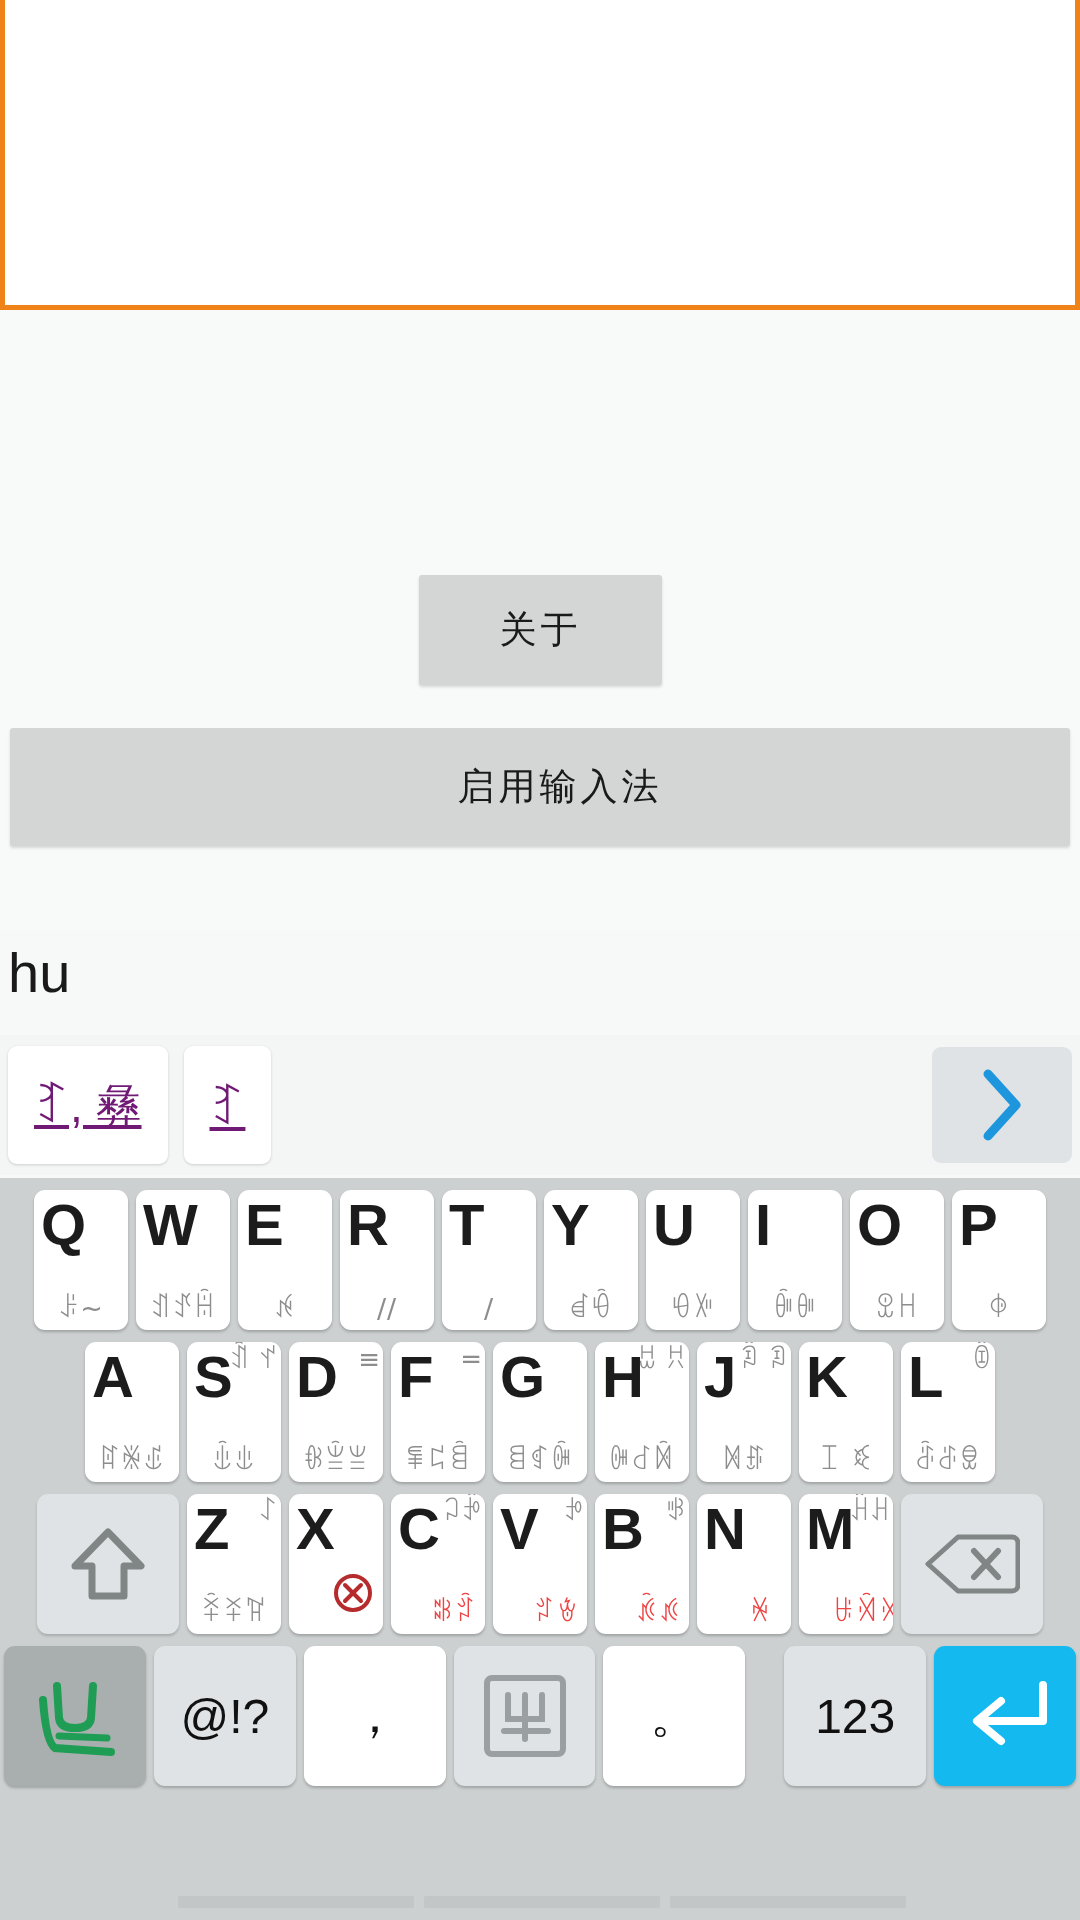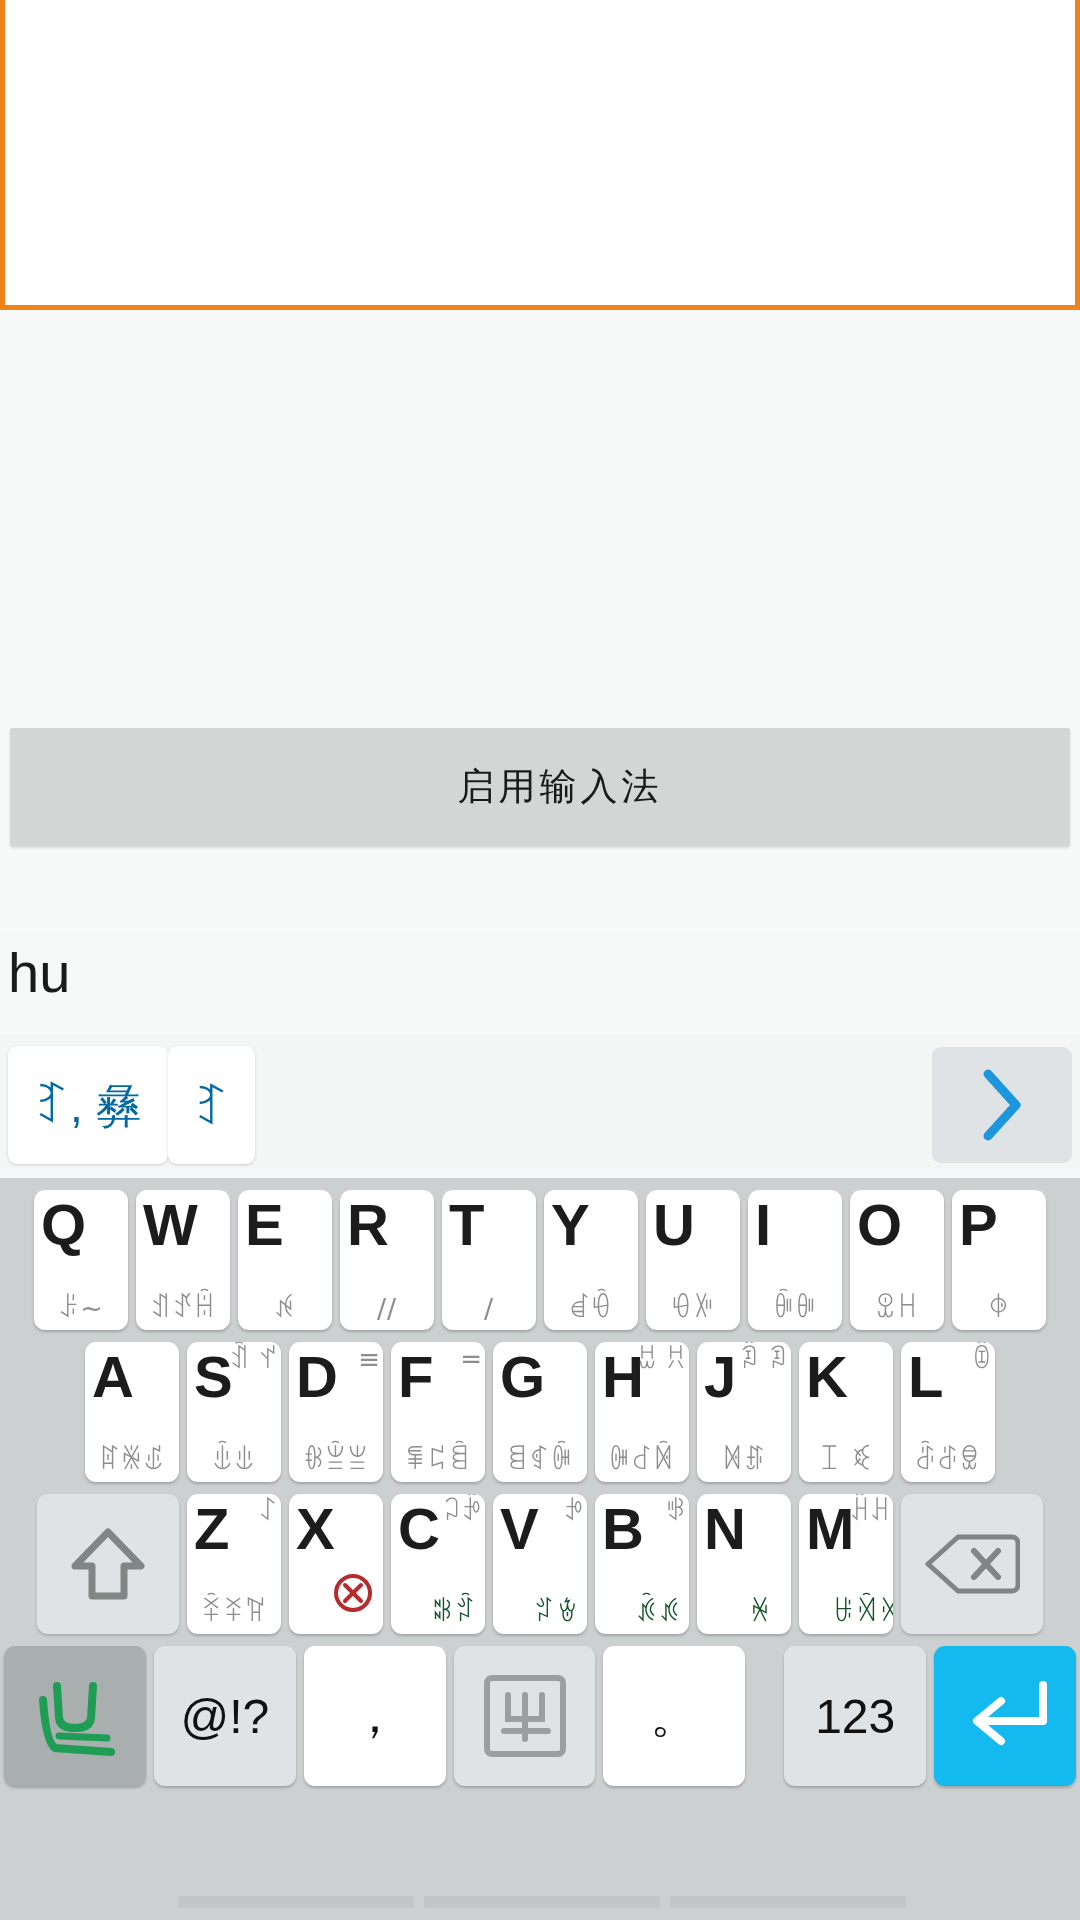--- a/index.html
+++ b/index.html
@@ -93,24 +93,26 @@
   }
   .cand {
     height: 118px;
     background: #ffffff;
     border-radius: 9px;
     box-shadow: 0 1px 3px rgba(0,0,0,.16);
     display: flex;
     align-items: center;
     justify-content: center;
     padding: 0 26px;
+    margin-right: 16px;
     font-size: 46px;
-    color: #0369a1;
+    color: #701a75;
     white-space: nowrap;
     flex: none;
+    text-decoration: underline;
   }
   .cand-expand {
     position: absolute;
     right: 8px; top: 12px;
     width: 140px; height: 116px;
     background: #dfe3e5;
     border-radius: 9px;
     display: flex;
     align-items: center;
     justify-content: center;
@@ -170,21 +172,21 @@
   .key .bottom {
     position: absolute;
     left: 0; right: 0; bottom: 6px;
     font-size: 27px;
     color: #8d8d8d;
     text-align: center;
     letter-spacing: 1px;
     white-space: nowrap;
     font-family: "DejaVu Sans", sans-serif;
   }
-  .key .bottom.green { color: #14532d; letter-spacing: 2px; margin-left: 34px; }
+  .key .bottom.green { color: #ef4444; letter-spacing: 2px; margin-left: 34px; }
   .row2 { padding-left: 48px; padding-right: 48px; }
 
   .key.fn {
     background: #dfe3e5;
     box-shadow: 0 2px 3px rgba(0,0,0,.18);
   }
   .key.shift { width: 142px; }
   .key.bksp  { width: 142px; }
 
   .icon-center {
@@ -226,20 +228,21 @@
   }
 </style>
 </head>
 <body>
 
 <div id="app">
 
   <div class="textfield"></div>
 
   <div class="settings">
+    <button class="btn-about">关于</button>
 
     <button class="btn-wide btn-enable">启用输入法</button>
 
   </div>
 
   <div class="composing">hu</div>
 
   <div class="candidates">
     <div class="cand">ꆈ, 彝</div>
     <div class="cand">ꆈ</div>

